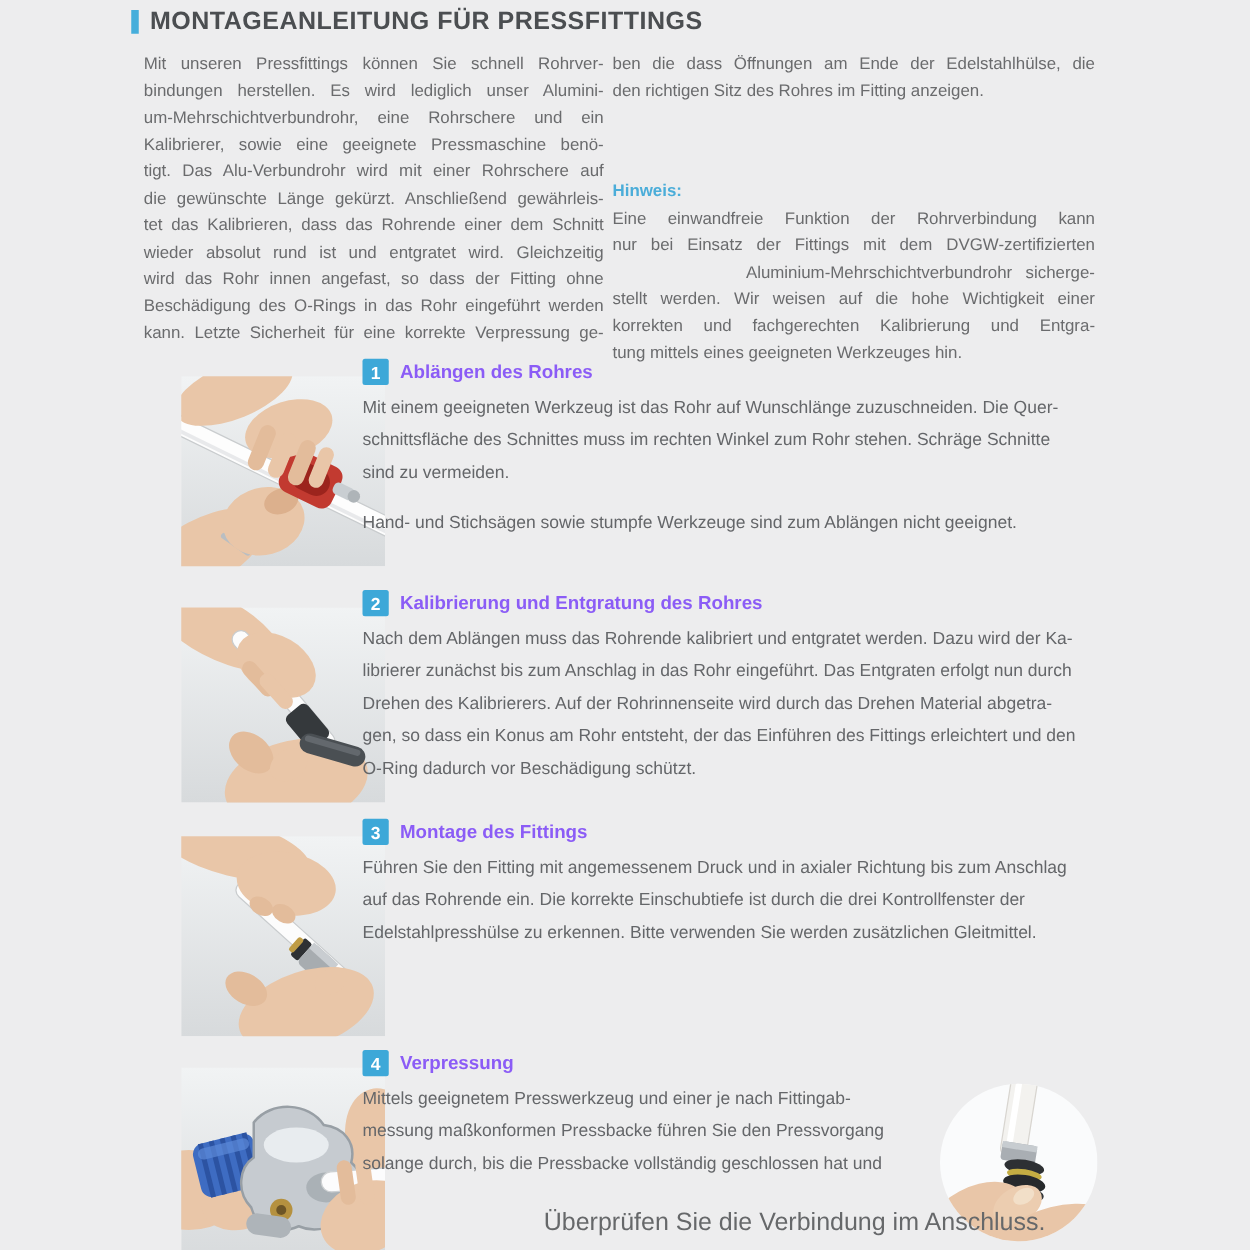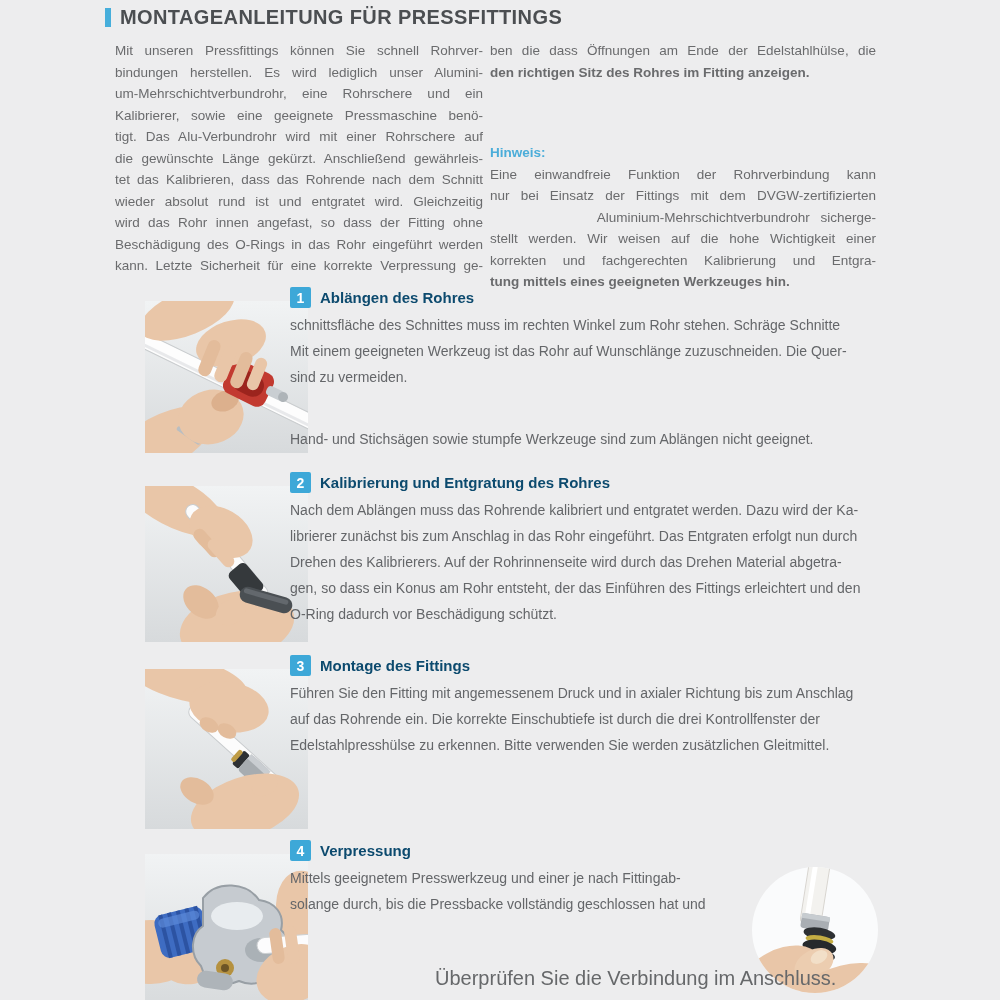--- a/index.html
+++ b/index.html
@@ -15,38 +15,38 @@
   
   .title-row { position: absolute; left: 105px; top: 6px; display: flex; align-items: center; gap: 9px; }
   .title-bar { width: 6px; height: 19px; background: #46aedb; display: inline-block; }
   .page-title { margin: 0; font-size: 20px; font-weight: bold; color: #4b4e51; letter-spacing: 0.4px; white-space: nowrap; }
 
   
   .col { position: absolute; top: 40px; color: #6a6b6d; font-size: 13.5px; }
   .col-left  { left: 115px; width: 368px; }
   .col-right { left: 490px; width: 386px; }
   .jlines .ln { line-height: 21.5px; text-align: justify; text-align-last: justify; white-space: nowrap; }
-  .jlines:not(.jall) .ln:last-child { text-align-last: left; font-weight: bold; }
+  .jlines:not(.jall) .ln:last-child { text-align-last: left; }
   .note-heading { margin-top: 59px; font-weight: bold; color: #4badd9; font-size: 13.5px; line-height: 21.5px; }
 
   
   .step { position: absolute; left: 105px; }
   .step-photo { position: absolute; left: 0; top: 0; line-height: 0; }
   .step-photo svg { display: block; }
   .step-content { position: absolute; left: 185px; top: 0; }
   .step-head { display: flex; align-items: center; gap: 9px; margin-top: 2px; height: 21px; }
   .badge {
     width: 21px; height: 21px; background: #3da8d8; color: #ffffff;
     font-weight: bold; font-size: 14px; border-radius: 2px;
     display: flex; align-items: center; justify-content: center; flex: 0 0 auto;
   }
-  .step-title { margin: 0; font-size: 15px; font-weight: bold; color: #0c4a6e; white-space: nowrap; }
+  .step-title { margin: 0; font-size: 15px; font-weight: bold; color: #8b5cf6; white-space: nowrap; }
   .step-body { margin-top: 4px; color: #646669; font-size: 14px; }
   .step-body .ln { line-height: 26px; white-space: nowrap; }
-  .para2 { margin-top: 36px; }
+  .para2 { margin-top: 14px; }
 
   
   .circle-photo { position: absolute; left: 712px; top: 851px; width: 126px; height: 126px; line-height: 0; }
 
   
   .footer-note { position: absolute; left: 435px; top: 967px; color: #66686a; font-size: 20px; white-space: nowrap; }
 </style>
 </head>
 <body>
 
@@ -58,21 +58,21 @@
   </header>
 
   <div class="col col-left">
     <div class="jlines jall">
         <div class="ln">Mit unseren Pressfittings können Sie schnell Rohrver-</div>
         <div class="ln">bindungen herstellen. Es wird lediglich unser Alumini-</div>
         <div class="ln">um-Mehrschichtverbundrohr, eine Rohrschere und ein</div>
         <div class="ln">Kalibrierer, sowie eine geeignete Pressmaschine benö-</div>
         <div class="ln">tigt. Das Alu-Verbundrohr wird mit einer Rohrschere auf</div>
         <div class="ln">die gewünschte Länge gekürzt. Anschließend gewährleis-</div>
-        <div class="ln">tet das Kalibrieren, dass das Rohrende nach dem Schnitt</div>
+        <div class="ln">tet das Kalibrieren, dass das Rohrende einer dem Schnitt</div>
         <div class="ln">wieder absolut rund ist und entgratet wird. Gleichzeitig</div>
         <div class="ln">wird das Rohr innen angefast, so dass der Fitting ohne</div>
         <div class="ln">Beschädigung des O-Rings in das Rohr eingeführt werden</div>
         <div class="ln">kann. Letzte Sicherheit für eine korrekte Verpressung ge-</div>
       </div>
   </div>
   <div class="col col-right">
     <div class="jlines">
         <div class="ln">ben die dass Öffnungen am Ende der Edelstahlhülse, die</div>
         <div class="ln">den richtigen Sitz des Rohres im Fitting anzeigen.</div>
@@ -119,22 +119,22 @@
         <rect x="90" y="50" width="13" height="38" rx="6.5" fill="#e3bc9b" transform="rotate(22 96 69)"></rect>
         <rect x="106" y="56" width="12" height="34" rx="6" fill="#e9c6a8" transform="rotate(22 112 73)"></rect>
       </svg>
     </figure>
     <div class="step-content">
       <div class="step-head">
         <span class="badge">1</span>
         <h2 class="step-title">Ablängen des Rohres</h2>
       </div>
       <div class="step-body">
+          <div class="ln">Mit einem geeigneten Werkzeug ist das Rohr auf Wunschlänge zuzuschneiden. Die Quer-</div>
           <div class="ln">schnittsfläche des Schnittes muss im rechten Winkel zum Rohr stehen. Schräge Schnitte</div>
-          <div class="ln">Mit einem geeigneten Werkzeug ist das Rohr auf Wunschlänge zuzuschneiden. Die Quer-</div>
           <div class="ln">sind zu vermeiden.</div>
         </div>
       <div class="step-body para2">
           <div class="ln">Hand- und Stichsägen sowie stumpfe Werkzeuge sind zum Ablängen nicht geeignet.</div>
         </div>
     </div>
   </section>
 
   <section class="step" style="top:470px;">
     <figure class="step-photo">
@@ -255,20 +255,21 @@
         <rect x="141" y="72" width="12" height="38" rx="6" fill="#e9c6a8" transform="rotate(-8 147 91)"></rect>
       </svg>
     </figure>
     <div class="step-content" style="width:445px;">
       <div class="step-head">
         <span class="badge">4</span>
         <h2 class="step-title">Verpressung</h2>
       </div>
       <div class="step-body">
           <div class="ln">Mittels geeignetem Presswerkzeug und einer je nach Fittingab-</div>
+          <div class="ln">messung maßkonformen Pressbacke führen Sie den Pressvorgang</div>
           <div class="ln">solange durch, bis die Pressbacke vollständig geschlossen hat und</div>
         </div>
     </div>
   </section>
 
   <figure class="circle-photo">
     <svg width="126" height="126" viewBox="0 0 126 126">
       <defs>
           <clipPath id="cc">
             <circle cx="63" cy="63" r="63"></circle>

